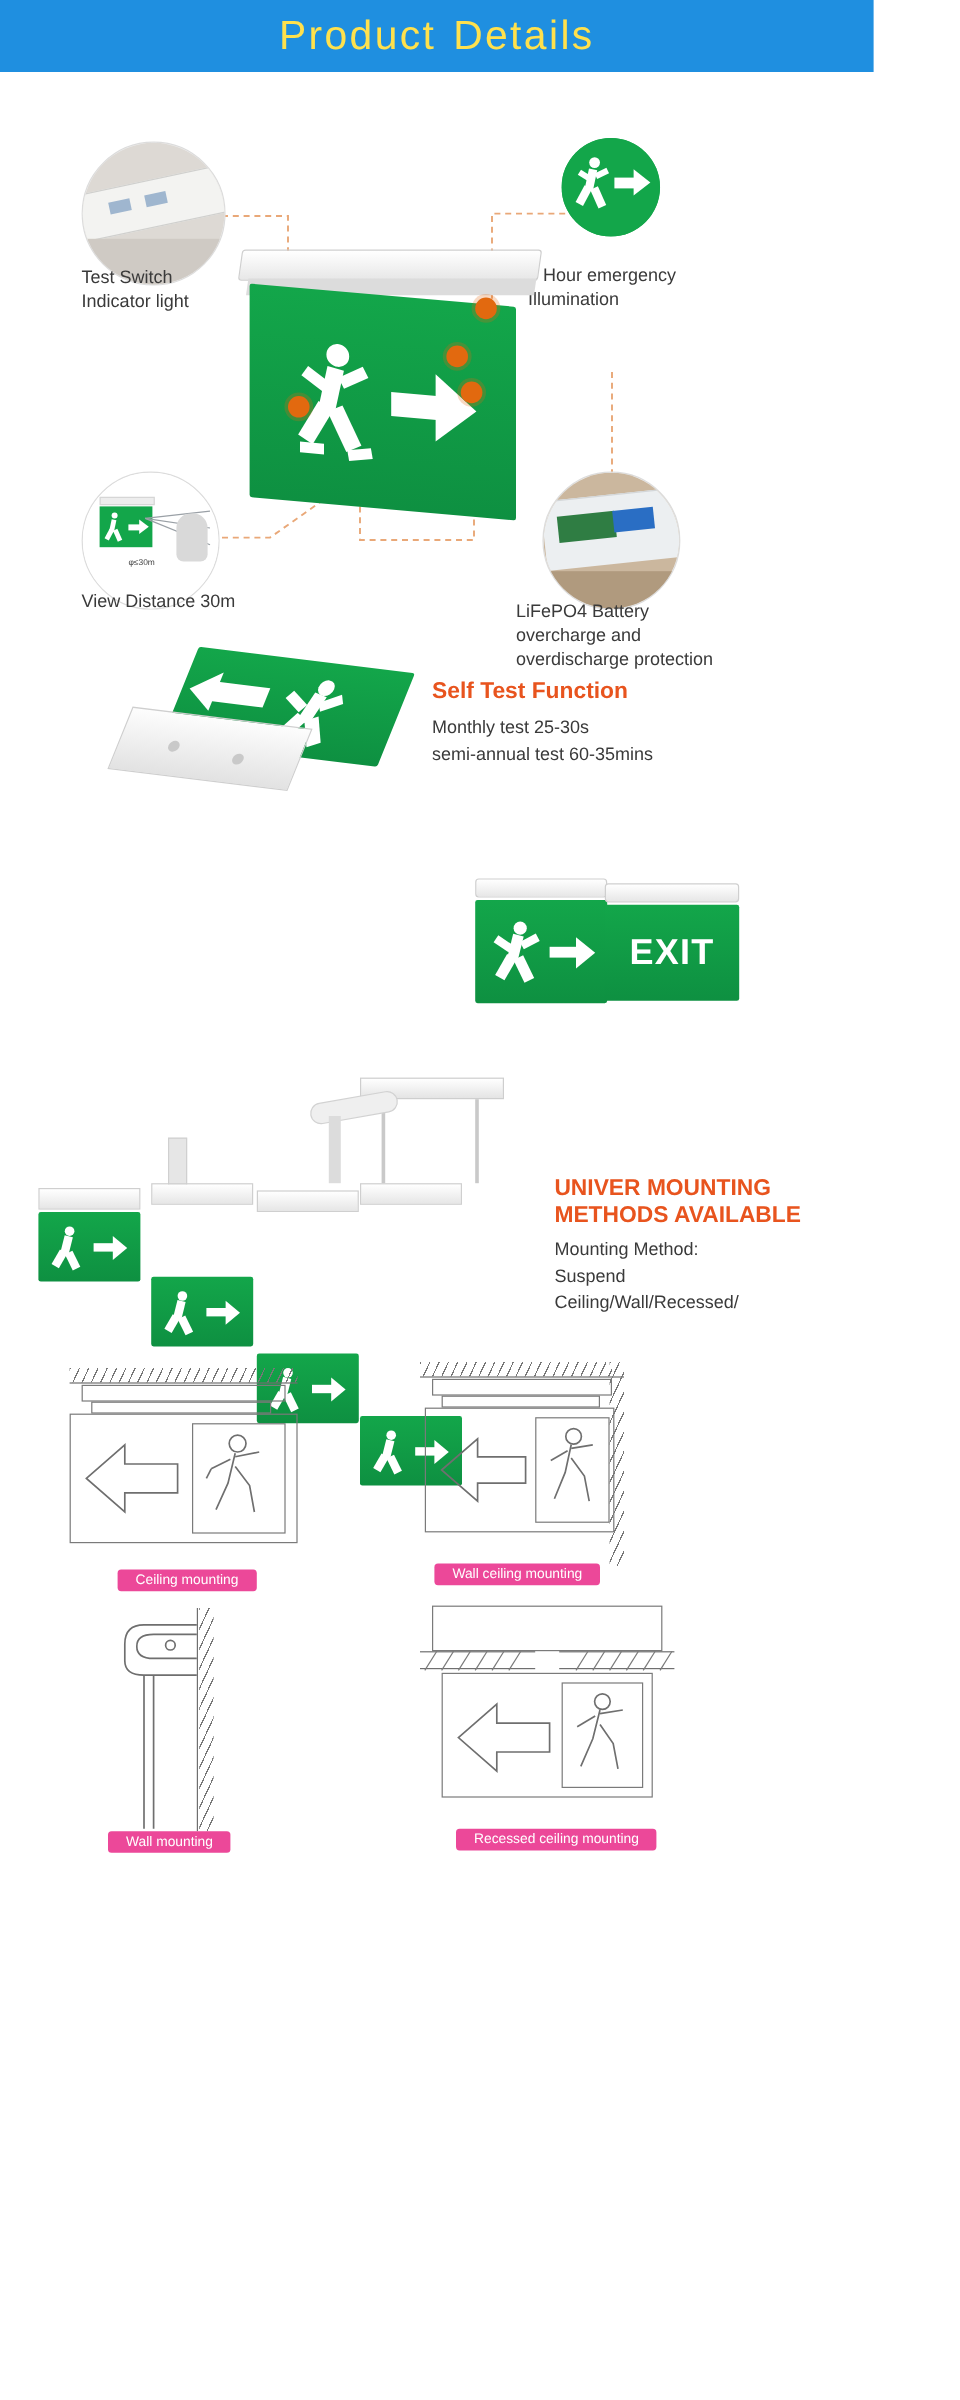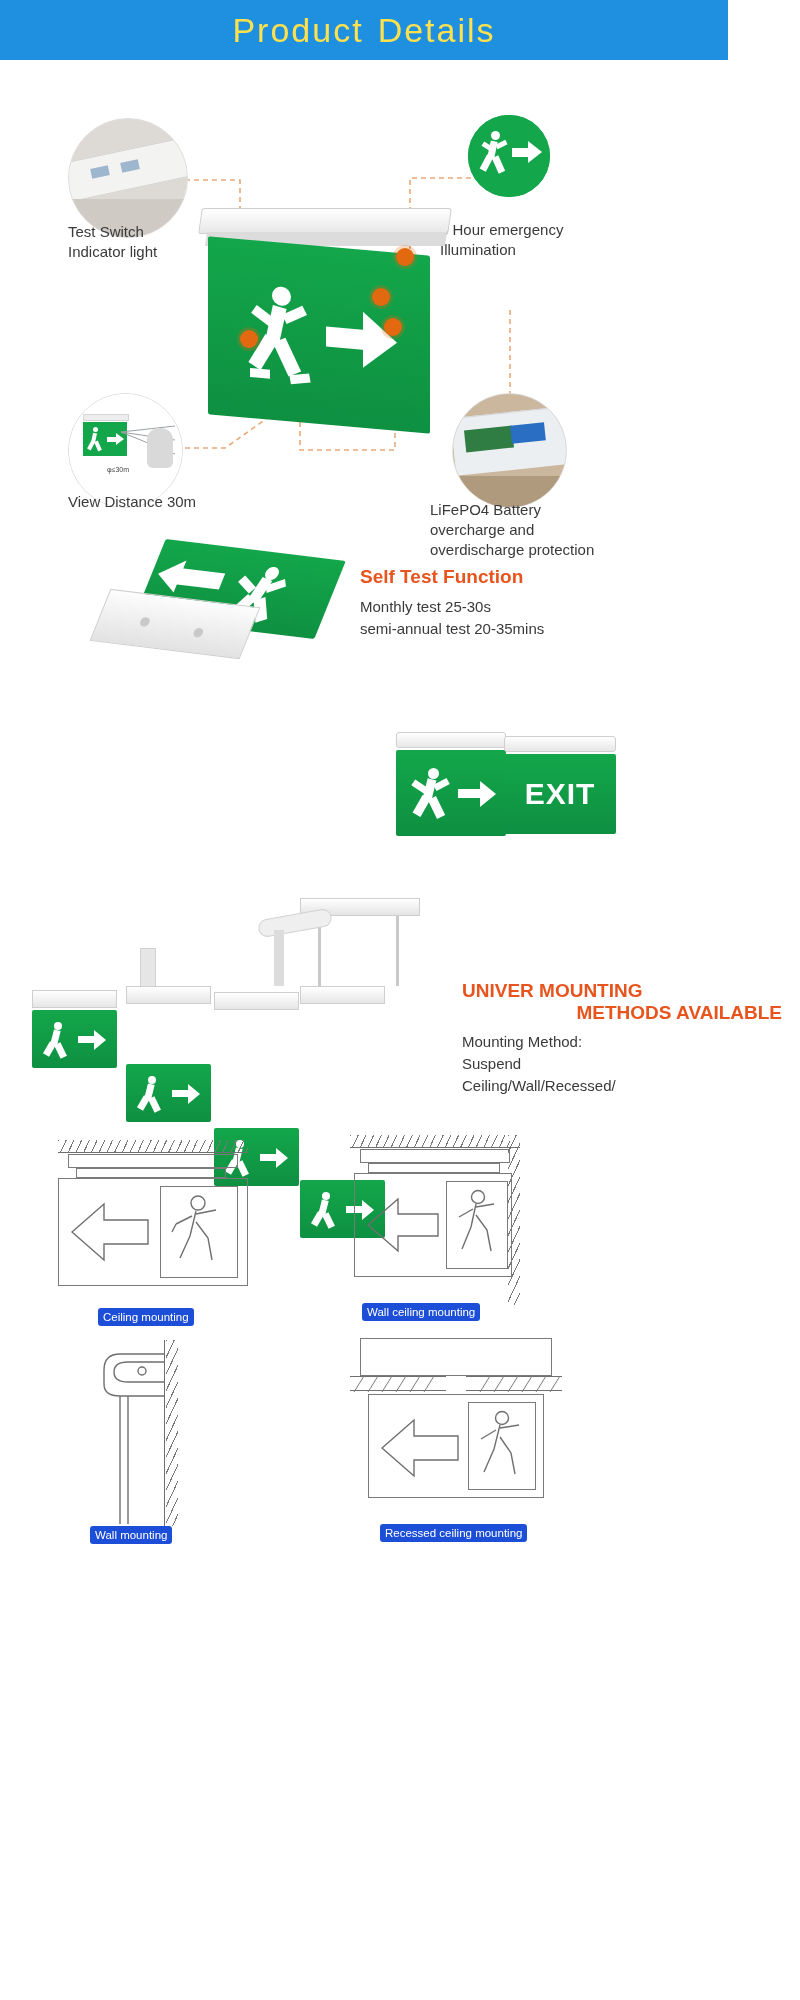--- a/index.html
+++ b/index.html
@@ -55,22 +55,22 @@
 
   .dot {
     position:absolute; width:18px;height:18px;border-radius:50%;
     background:#e2690f; box-shadow:0 0 0 3px rgba(226,105,15,.25);
   }
 
   
   .sec-title { font-size:19px; font-weight:bold; color:#e8541e; }
   .sec-sub { font-size:15px; color:#3a3a3a; line-height:22px; }
   .label-pill {
-    position:absolute; background:#1d4ed8; color:#fff; font-size:11.5px;
-    padding:3px 5px; border-radius:3px; white-space:nowrap;
+    position:absolute; background:#ec4899; color:#fff; font-size:11.5px;
+    padding:3px 15px; border-radius:3px; white-space:nowrap;
   }
   .la { position:absolute; background:#6f6f6f; }
   .hatch {
     position:absolute;
     background: repeating-linear-gradient(115deg,#777 0 1px, transparent 1px 7px);
   }
   .outline { position:absolute; border:1px solid #7a7a7a; }
 </style>
 </head>
 <body>
@@ -210,21 +210,21 @@
       </div>
       <div class="abs" style="left:0;top:48px;width:150px;height:52px;background:linear-gradient(180deg,#fdfdfd,#e2e2e2);border:1px solid #cfcfcf;transform:skew(-22deg,7deg);">
         <div class="abs" style="left:40px;top:22px;width:9px;height:9px;border-radius:50%;background:#c9c9c9;"></div>
         <div class="abs" style="left:95px;top:26px;width:9px;height:9px;border-radius:50%;background:#c9c9c9;"></div>
       </div>
     </div>
 
     <div class="abs" style="left:360px; top:26px; width:300px;">
       <div class="sec-title" style="margin-bottom:8px;">Self Test Function</div>
       <div class="sec-sub">Monthly test 25-30s</div>
-      <div class="sec-sub">semi-annual test 20-35mins</div>
+      <div class="sec-sub">semi-annual test 60-35mins</div>
     </div>
   </div>
 
   <div class="abs" style="left:0; top:720px; width:800px; height:160px;">
 
 
     <div class="abs" style="left:396px; top:12px; width:110px; height:126px;">
       <div class="sign-white-bar abs" style="left:0;top:0;width:110px;height:16px;"></div>
       <div class="sign abs" style="left:0;top:18px;width:110px;height:86px;">
         <div class="runner" style="left:16px;top:18px;width:40px;height:50px;">
@@ -301,21 +301,21 @@
         <div class="body" style="left:10px;top:8px;width:7px;height:15px;transform:rotate(14deg);"></div>
         <div class="body" style="left:4px;top:20px;width:7px;height:14px;transform:rotate(30deg);"></div>
         <div class="body" style="left:15px;top:21px;width:7px;height:15px;transform:rotate(-26deg);"></div>
       </div>
       <div class="abs" style="left:46px;top:26px;width:20px;height:7px;background:#fff;"></div>
       <div class="abs" style="left:62px;top:20px;width:0;height:0;border-top:10px solid transparent;border-bottom:10px solid transparent;border-left:12px solid #fff;"></div>
     </div>
 
     <div class="abs" style="left:462px; top:90px; width:320px;">
       <div class="sec-title" style="font-size:19px;">UNIVER MOUNTING</div>
-      <div class="sec-title" style="font-size:19px;text-align:right;">METHODS AVAILABLE</div>
+      <div class="sec-title" style="font-size:19px;">METHODS AVAILABLE</div>
       <div class="sec-sub" style="margin-top:7px;">Mounting Method:</div>
       <div class="sec-sub">Suspend</div>
       <div class="sec-sub">Ceiling/Wall/Recessed/</div>
     </div>
   </div>
 
   <div class="abs" style="left:0; top:1120px; width:800px; height:880px;">
 
     <div class="abs" style="left:50px; top:10px; width:300px; height:200px;">
       <div class="hatch" style="left:8px;top:10px;width:190px;height:12px;"></div>

